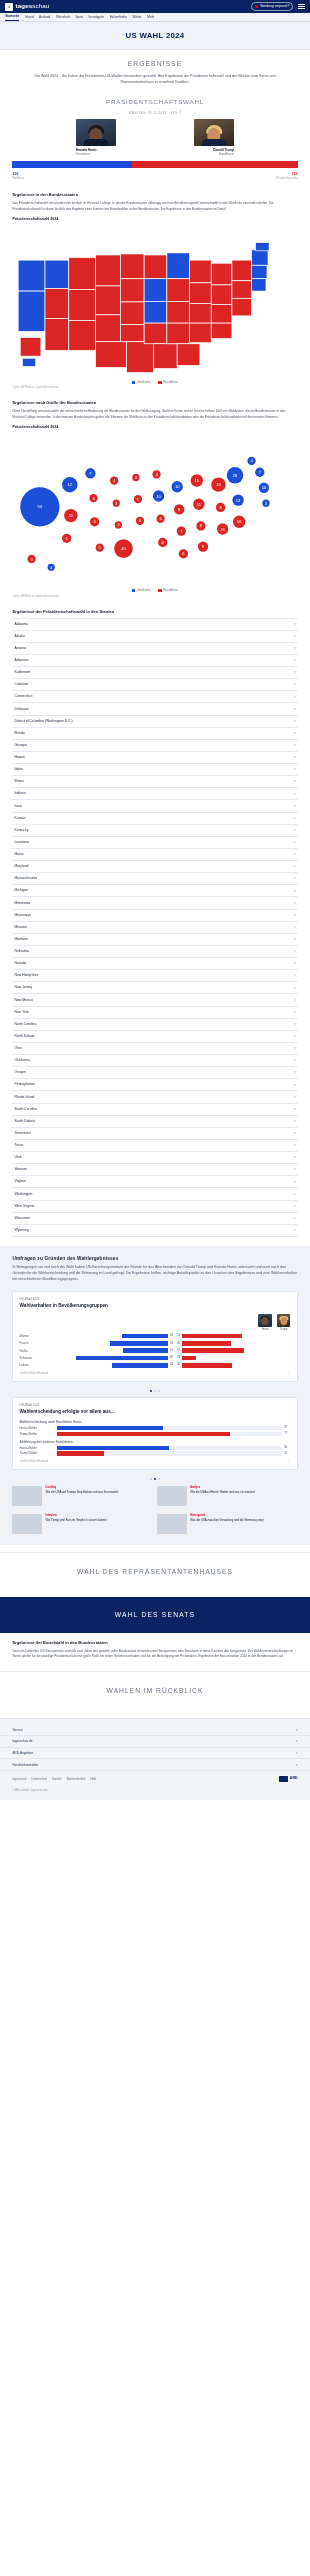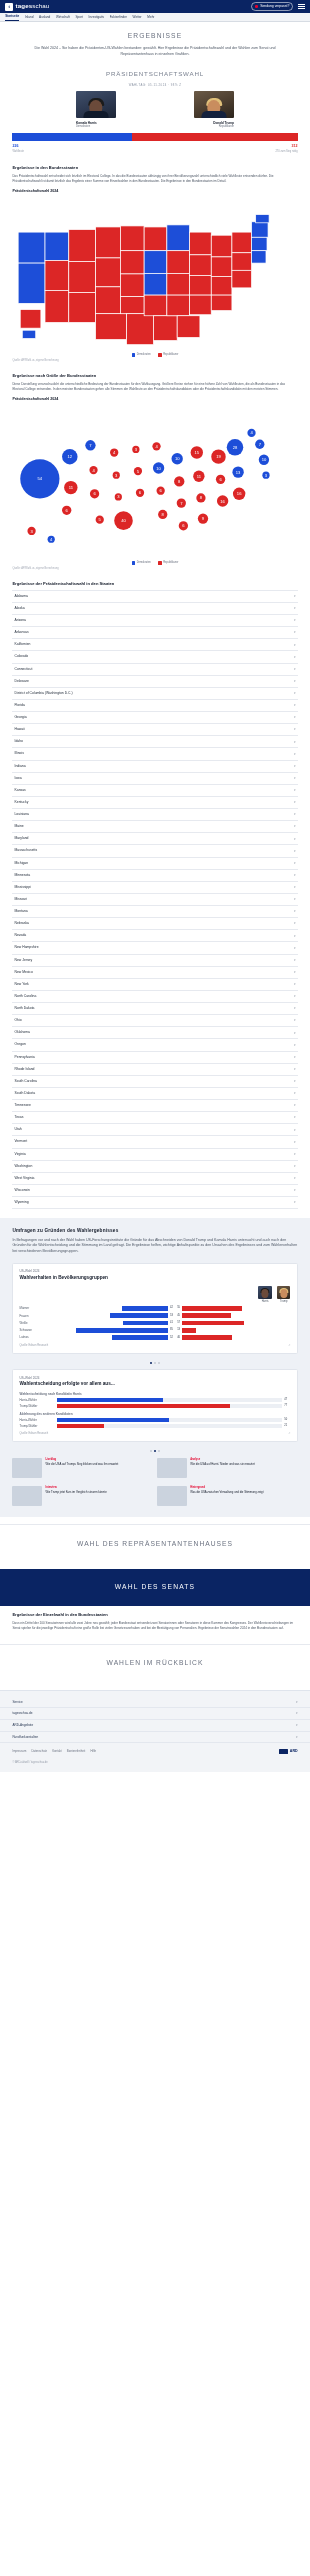--- a/index.html
+++ b/index.html
@@ -265,20 +265,23 @@
     <span>Inland</span>
     <span>Ausland</span>
     <span>Wirtschaft</span>
     <span>Sport</span>
     <span>Investigativ</span>
     <span>Faktenfinder</span>
     <span>Wetter</span>
     <span>Mehr</span>
   </div>
 
+  <div class="title-band">
+    <h1>US WAHL 2024</h1>
+  </div>
 
   <div class="section-title">ERGEBNISSE</div>
   <div class="lede">Die Wahl 2024 – Sie haben die Präsidenten-US-Wahlen bestanden: gewählt. Hier Ergebnisse die Präsidentschaftswahl und der Wahlen zum Senat und Repräsentantenhaus in einzelnen Grafiken.</div>
 
   <div class="cand-head">PRÄSIDENTSCHAFTSWAHL</div>
   <div class="cand-sub">WAHLTAG: 05.11.2024 · 98% Z</div>
 
   <div class="cands">
     <div class="cand">
       <div class="photo harris">

